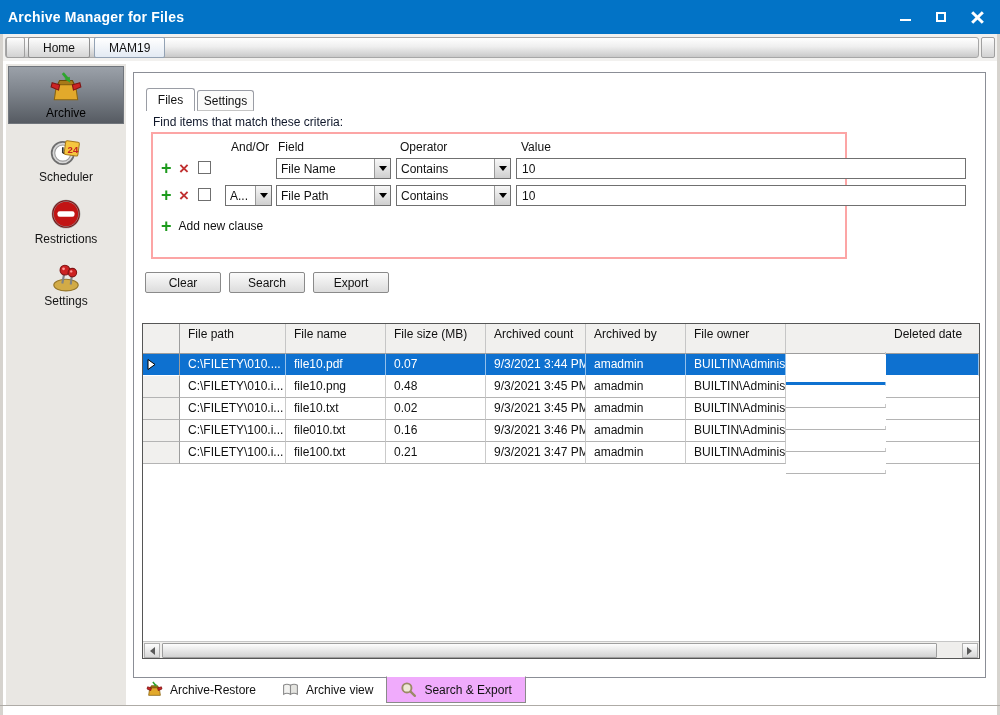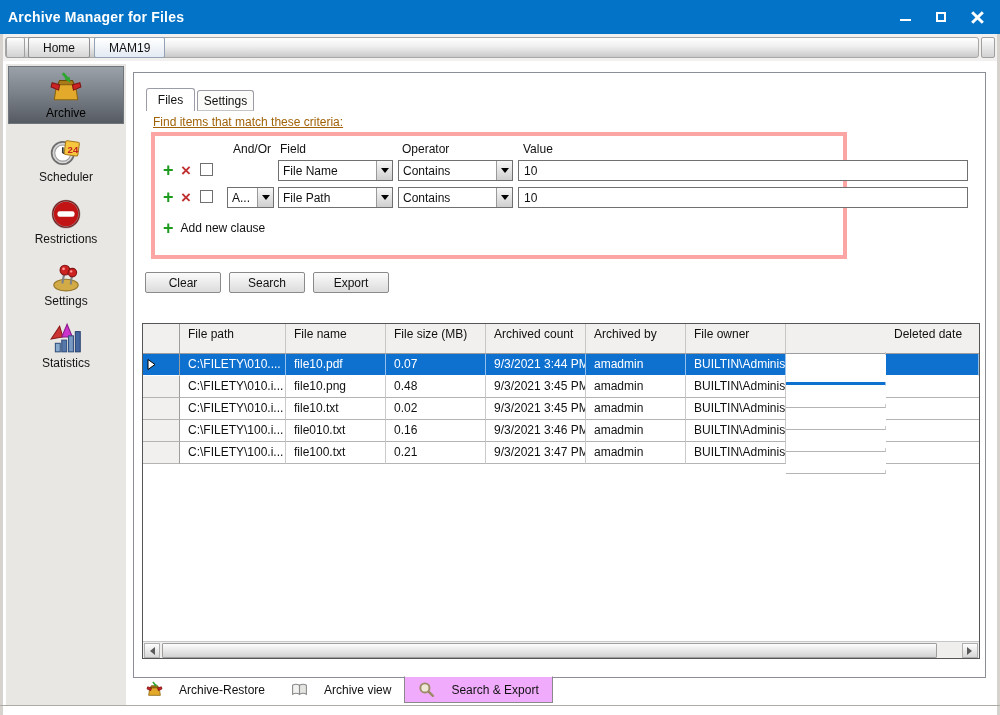--- a/index.html
+++ b/index.html
@@ -45,23 +45,23 @@
   .side-icon { width:34px; height:34px; }
 
   
   .panel { position:absolute; left:133px; top:72px; width:853px; height:606px; border:1px solid #8b8e96; background:#fff; }
 
   .tab { position:absolute; height:21px; border:1px solid #9a9da5; border-bottom:none; border-radius:3px 3px 0 0;
          background:#fff; font-size:12px; color:#111; display:flex; align-items:center; justify-content:center; }
   .tab-files { left:12px; top:15px; width:49px; height:23px; z-index:2; }
   .tab-settings { left:63px; top:17px; width:57px; background:#fbfbfa; border-bottom:1px solid #c5c5c5; }
 
-  .criteria-caption { position:absolute; left:19px; top:42px; font-size:12px; color:#a16207;text-decoration:underline; }
-
-  .criteria-box { position:absolute; left:17px; top:59px; width:696px; height:127px; border:4px solid #fca5a5; background:#fff; }
+  .criteria-caption { position:absolute; left:19px; top:42px; font-size:12px; color:#0f172a; }
+
+  .criteria-box { position:absolute; left:17px; top:59px; width:696px; height:127px; border:2px solid #fca5a5; background:#fff; }
   .crit-head { position:absolute; top:6px; font-size:12px; color:#111; }
   .ch-andor { left:78px; } .ch-field { left:125px; } .ch-operator { left:247px; } .ch-value { left:368px; }
 
   .crit-row { position:absolute; left:0; width:100%; height:27px; }
   .crit-row-1 { top:23px; } .crit-row-2 { top:50px; }
   .icon-plus { position:absolute; left:8px; top:1px; color:#1d9b1d; font-size:18px; font-weight:bold; line-height:20px; }
   .icon-del  { position:absolute; left:26px; top:2px; color:#c03030; font-size:17px; font-weight:bold; line-height:20px; }
   .crit-check { position:absolute; left:45px; top:4px; width:13px; height:13px; border:1px solid #6f6f6f; background:#fff; }
 
   .combo { position:absolute; top:1px; height:21px; border:1px solid #707070; background:#fff; display:flex; }
@@ -102,21 +102,21 @@
   .hs-btn { position:absolute; top:1px; width:16px; height:15px; border:1px solid #b0b0b0; background:linear-gradient(#fdfdfd,#d8d8d8);
             display:flex; align-items:center; justify-content:center; }
   .hs-left { left:1px; } .hs-right { right:1px; }
   .arr-l { width:0; height:0; border:4px solid transparent; border-right:5px solid #5a5a5a; margin-right:3px; }
   .arr-r { width:0; height:0; border:4px solid transparent; border-left:5px solid #5a5a5a; margin-left:3px; }
   .hs-thumb { position:absolute; left:19px; top:1px; width:775px; height:15px; border:1px solid #9e9e9e; border-radius:1px;
               background:linear-gradient(#fdfdfd,#d2d2d2); }
 
   
   .btabs { position:absolute; left:133px; top:677px; height:27px; display:flex; align-items:flex-start; }
-  .btab { display:flex; align-items:center; gap:16px; padding:4px 13px; height:25px; font-size:12px; color:#111; }
+  .btab { display:flex; align-items:center; gap:7px; padding:4px 13px; height:25px; font-size:12px; color:#111; }
   .btab.active { border:1px solid #8a8a8a; border-top:1px solid #fff; margin-top:-1px; height:27px; background:#f0abfc; }
   .btab-icon { width:17px; height:17px; }
 </style>
 </head>
 <body>
 
 <div class="titlebar">
   <span class="title-text">Archive Manager for Files</span>
   <div class="win-controls">
     <div class="win-btn">
@@ -184,31 +184,20 @@
       <line x1="12.5" y1="23" x2="14.5" y2="13" stroke="#7f8286" stroke-width="2"></line>
       <circle cx="15" cy="10.5" r="4.6" fill="#cc2222" stroke="#821212" stroke-width="1"></circle>
       <circle cx="13.7" cy="9.2" r="1.3" fill="#ff9a9a"></circle>
       <line x1="20.5" y1="24" x2="21.5" y2="15" stroke="#7f8286" stroke-width="2"></line>
       <circle cx="22" cy="12.8" r="4" fill="#cc2222" stroke="#821212" stroke-width="1"></circle>
       <circle cx="20.9" cy="11.7" r="1.1" fill="#ff9a9a"></circle>
     </svg>
     <span class="lbl">Settings</span>
   </div>
 
-  <div class="side-item">
-    <svg class="side-icon" viewBox="0 0 32 32">
-      <polygon points="2,17 10,5 13,15" fill="#cc3333" stroke="#8a1a1a" stroke-width="1"></polygon>
-      <polygon points="17,3 12,15 22,15" fill="#cc33cc" stroke="#8a1a8a" stroke-width="1"></polygon>
-      <rect x="12" y="18" width="4.6" height="11" fill="#5577aa" stroke="#33507e" stroke-width="1"></rect>
-      <rect x="18.4" y="14" width="4.6" height="15" fill="#7799c4" stroke="#33507e" stroke-width="1"></rect>
-      <rect x="24.8" y="10" width="4.6" height="19" fill="#4466a0" stroke="#2b4470" stroke-width="1"></rect>
-      <rect x="6" y="21" width="4.6" height="8" fill="#88aacc" stroke="#33507e" stroke-width="1"></rect>
-    </svg>
-    <span class="lbl">Statistics</span>
-  </div>
 </div>
 
 <div class="panel">
 
   <div class="tab tab-files">Files</div>
   <div class="tab tab-settings">Settings</div>
 
   <div class="criteria-caption">Find items that match these criteria:</div>
 
   <div class="criteria-box">

